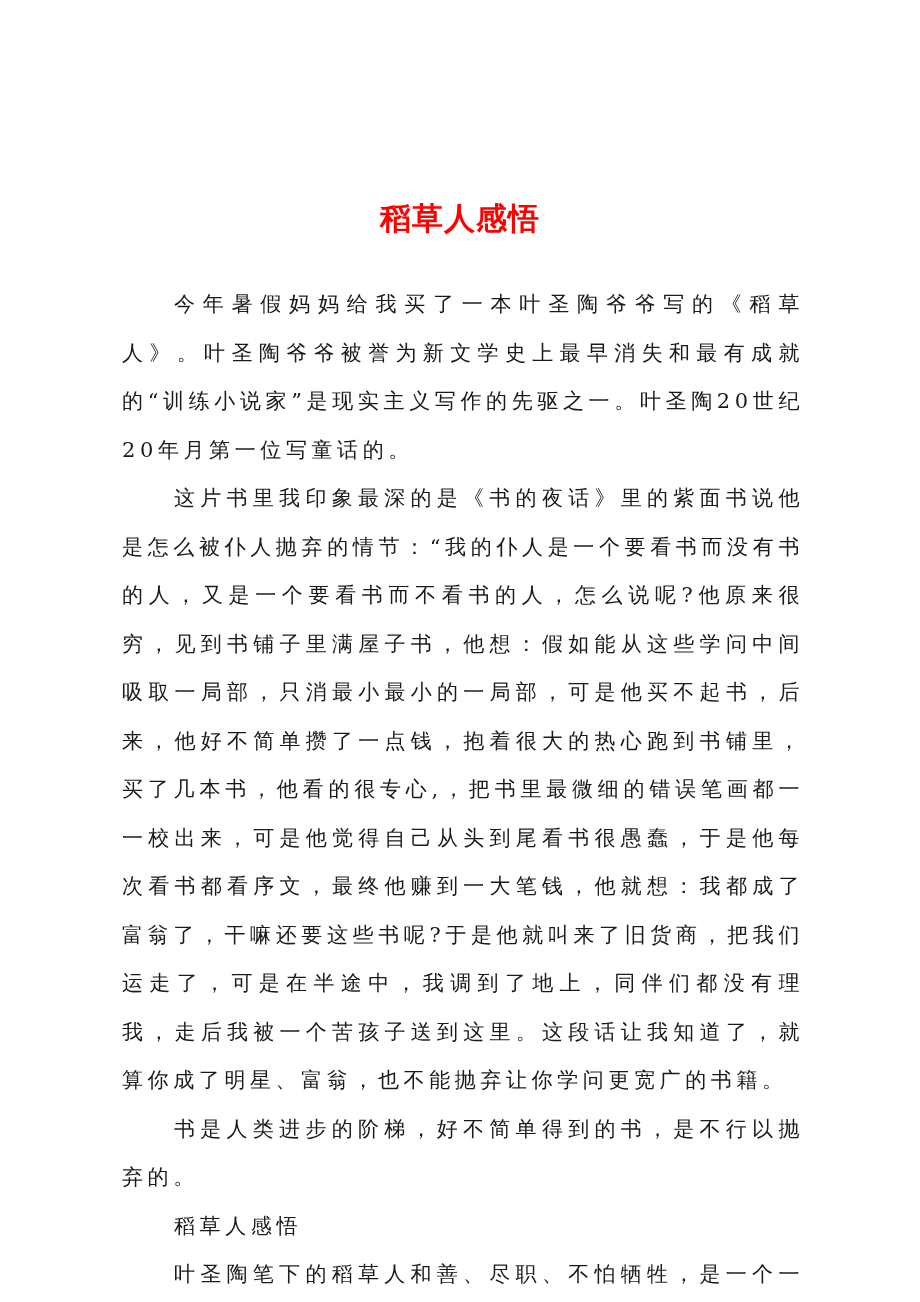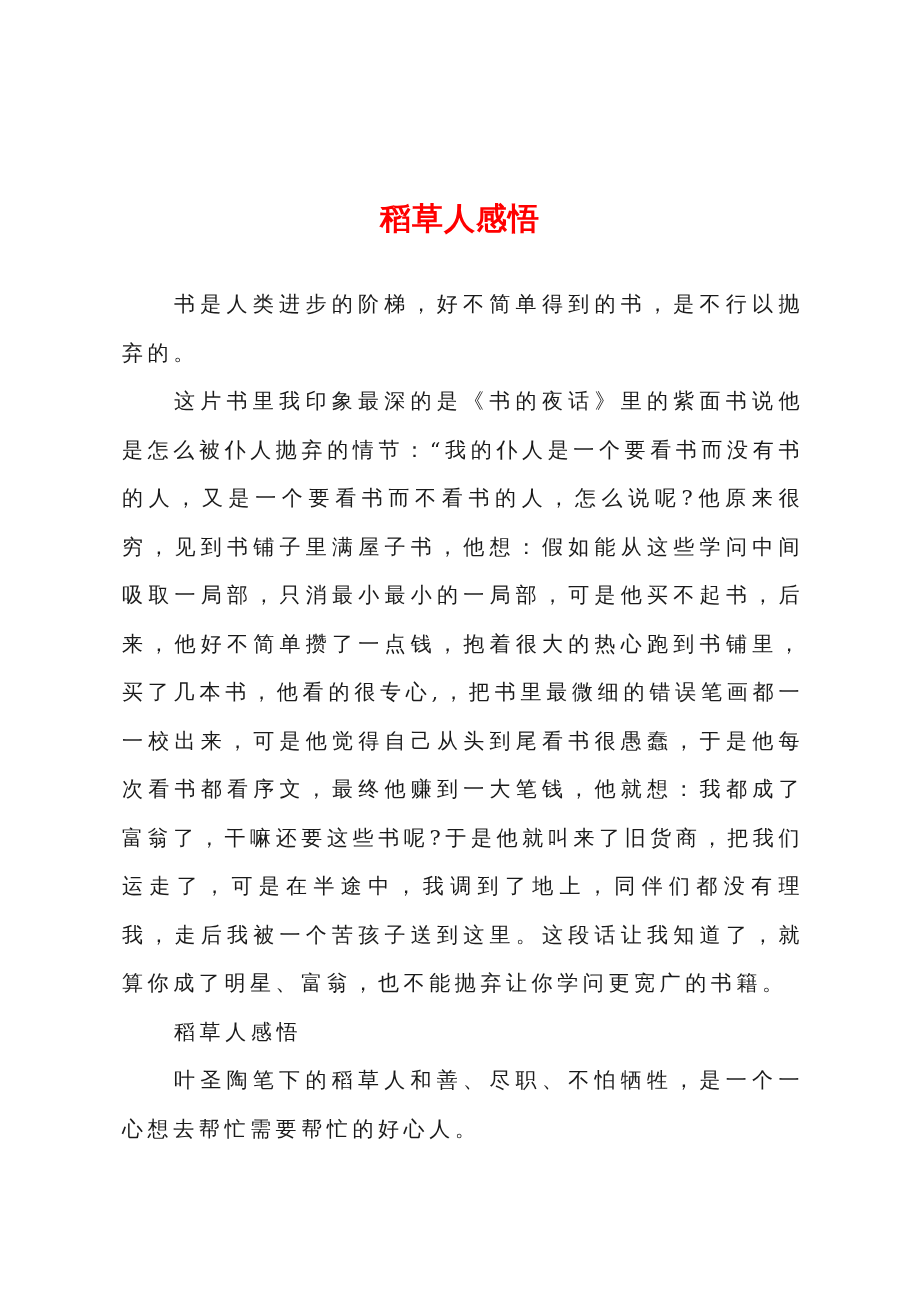--- a/index.html
+++ b/index.html
@@ -18,18 +18,19 @@
     letter-spacing: 4.6px;
   }
   .body p { margin: 0; text-indent: 52px; text-align: justify; text-align-last: left; }
 </style>
 </head>
 <body>
 
 <div class="page">
   <div class="title">稻草人感悟</div>
   <div class="body">
+    <p>今年暑假妈妈给我买了一本叶圣陶爷爷写的《稻草人》。叶圣陶爷爷被誉为新文学史上最早消失和最有成就的“训练小说家”是现实主义写作的先驱之一。叶圣陶20世纪20年月第一位写童话的。</p>
+    <p>这片书里我印象最深的是《书的夜话》里的紫面书说他是怎么被仆人抛弃的情节：“我的仆人是一个要看书而没有书的人，又是一个要看书而不看书的人，怎么说呢?他原来很穷，见到书铺子里满屋子书，他想：假如能从这些学问中间吸取一局部，只消最小最小的一局部，可是他买不起书，后来，他好不简单攒了一点钱，抱着很大的热心跑到书铺里，买了几本书，他看的很专心,，把书里最微细的错误笔画都一一校出来，可是他觉得自己从头到尾看书很愚蠢，于是他每次看书都看序文，最终他赚到一大笔钱，他就想：我都成了富翁了，干嘛还要这些书呢?于是他就叫来了旧货商，把我们运走了，可是在半途中，我调到了地上，同伴们都没有理我，走后我被一个苦孩子送到这里。这段话让我知道了，就算你成了明星、富翁，也不能抛弃让你学问更宽广的书籍。</p>
     <p>书是人类进步的阶梯，好不简单得到的书，是不行以抛弃的。</p>
-    <p>这片书里我印象最深的是《书的夜话》里的紫面书说他是怎么被仆人抛弃的情节：“我的仆人是一个要看书而没有书的人，又是一个要看书而不看书的人，怎么说呢?他原来很穷，见到书铺子里满屋子书，他想：假如能从这些学问中间吸取一局部，只消最小最小的一局部，可是他买不起书，后来，他好不简单攒了一点钱，抱着很大的热心跑到书铺里，买了几本书，他看的很专心,，把书里最微细的错误笔画都一一校出来，可是他觉得自己从头到尾看书很愚蠢，于是他每次看书都看序文，最终他赚到一大笔钱，他就想：我都成了富翁了，干嘛还要这些书呢?于是他就叫来了旧货商，把我们运走了，可是在半途中，我调到了地上，同伴们都没有理我，走后我被一个苦孩子送到这里。这段话让我知道了，就算你成了明星、富翁，也不能抛弃让你学问更宽广的书籍。</p>
     <p>稻草人感悟</p>
     <p>叶圣陶笔下的稻草人和善、尽职、不怕牺牲，是一个一心想去帮忙需要帮忙的好心人。</p>
   </div>
 </div>
 
 </body></html>

